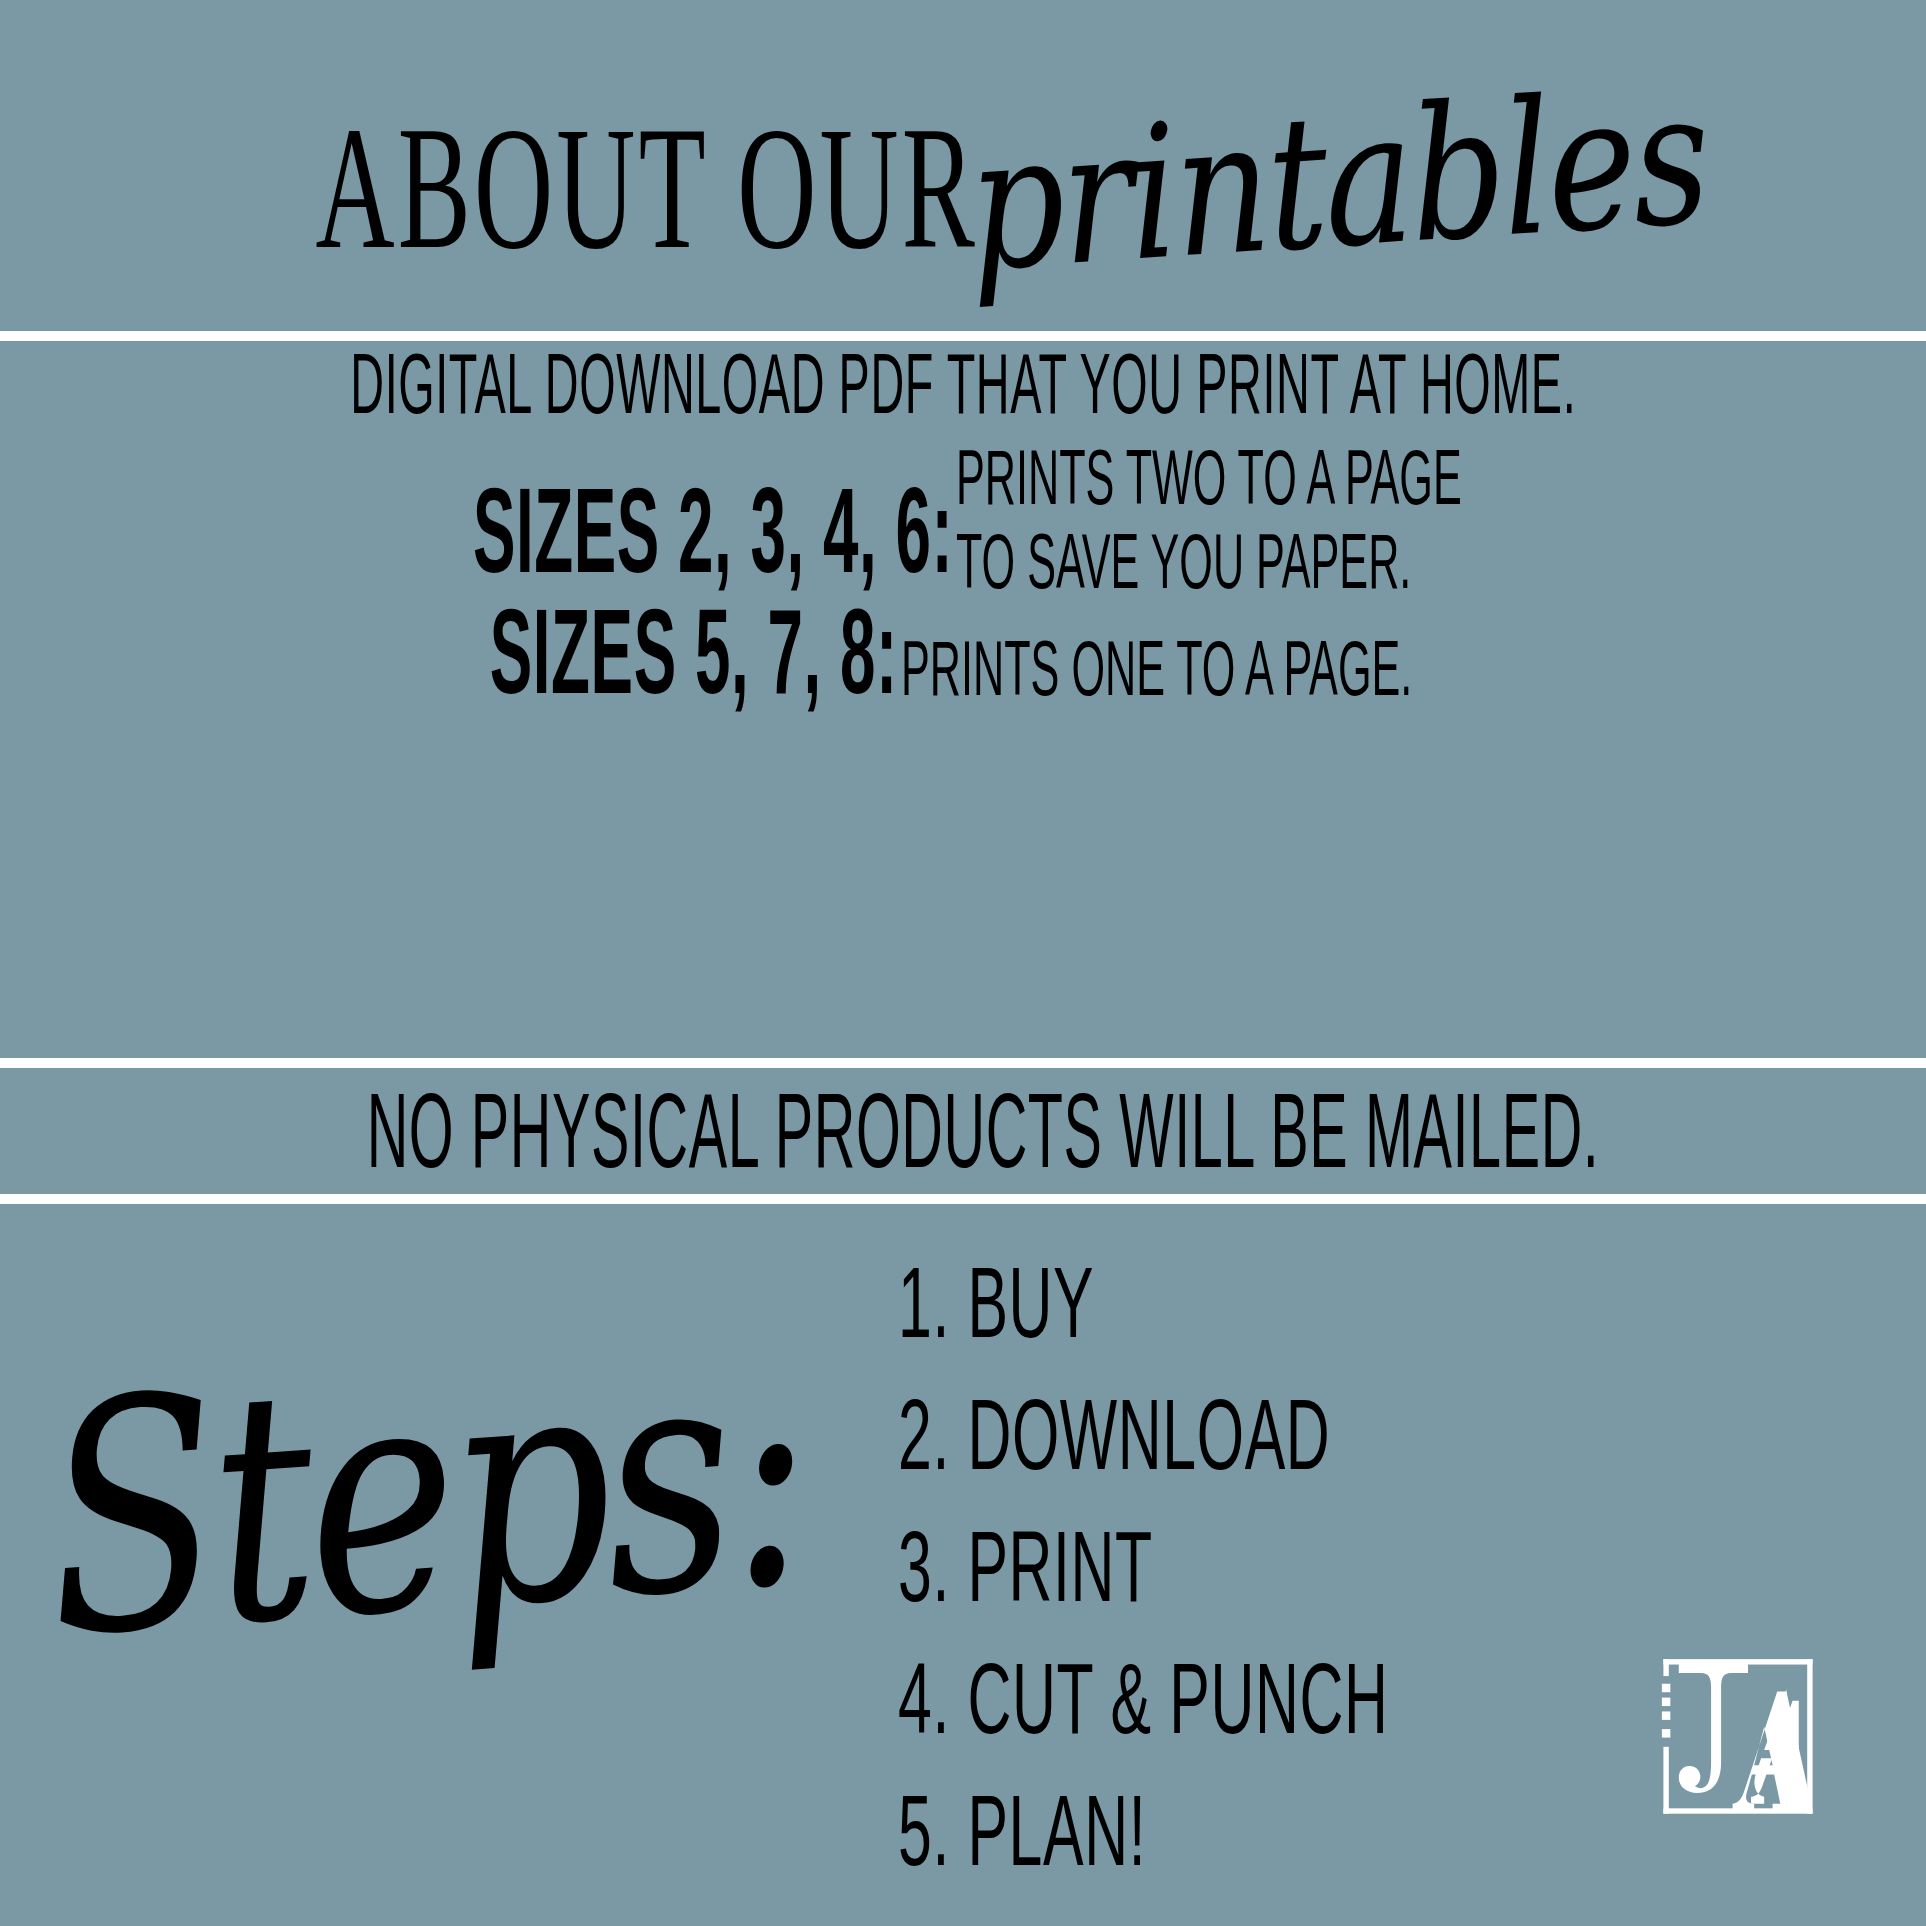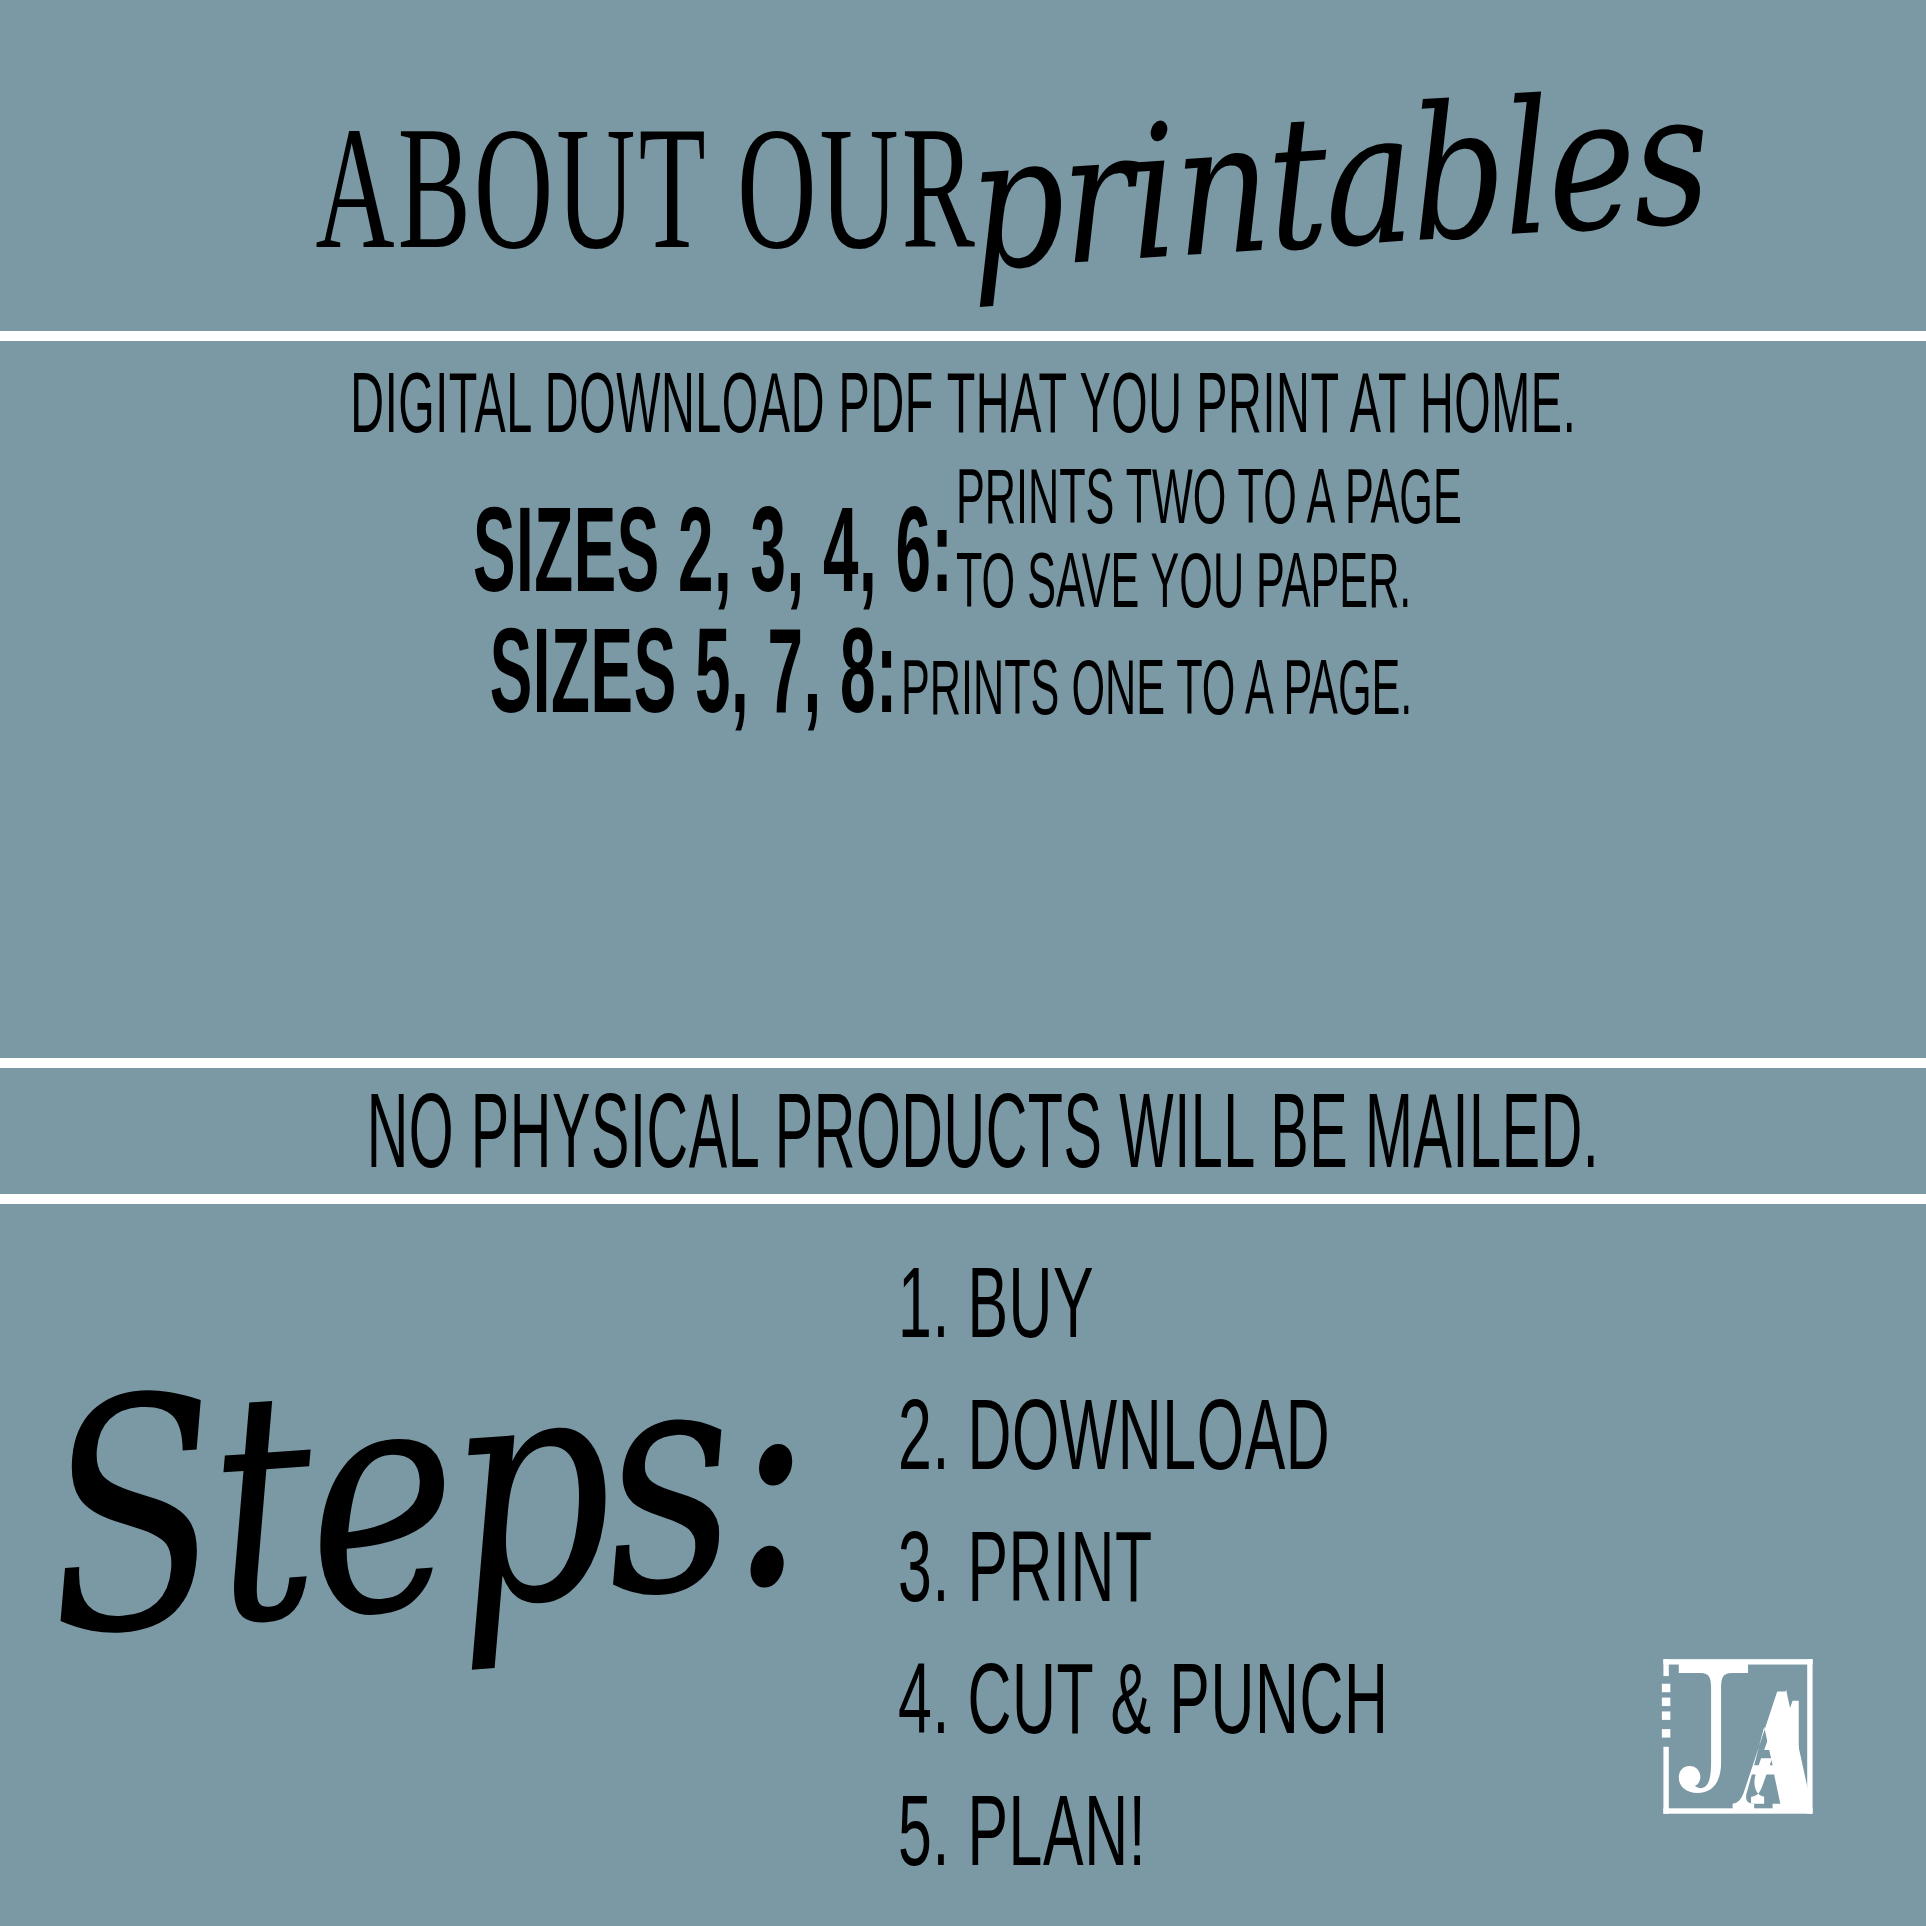--- a/index.html
+++ b/index.html
@@ -68,21 +68,21 @@
     font-weight: 400;
     transform-origin: center center;
     white-space: nowrap;
     display: inline-block;
   }
 
   
   .info {
     position: absolute;
     left: 0; right: 0;
-    top: 370px;
+    top: 351px;
   }
   .line-center {
     text-align: center;
     line-height: 1;
   }
 
   .l-digital {
     font-size: 65px;
     transform: scaleX(0.72) scaleY(1.30);
     letter-spacing: 0.8px;

